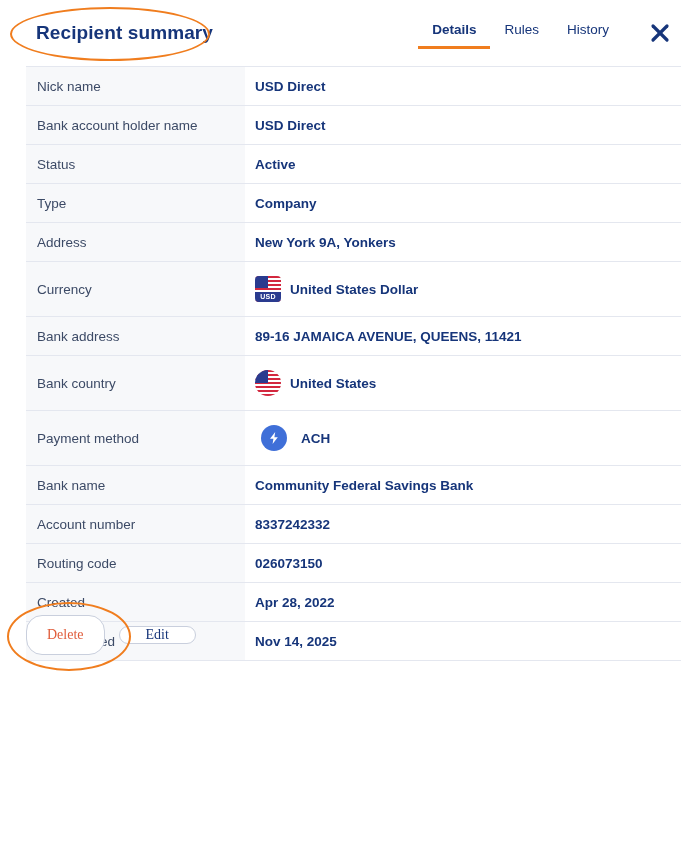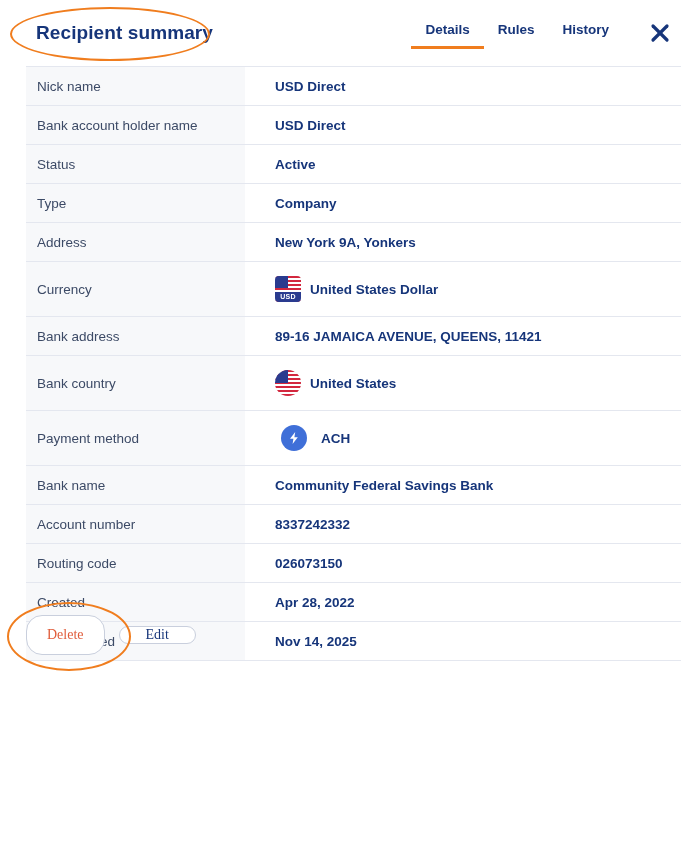--- a/index.html
+++ b/index.html
@@ -65,21 +65,20 @@
     gap: 0px;
     margin-right: 24px;
   }
   .tab {
     font-size: 13.5px;
     color: #16357a;
     padding: 4px 14px 9px 14px;
     cursor: pointer;
     border-bottom: 3px solid transparent;
     white-space: nowrap;
-    font-weight: bold;
   }
   .tab.active {
     font-weight: bold;
     border-bottom: 3px solid #f07d1e;
   }
   .close-btn {
     width: 26px;
     height: 26px;
     display: flex;
     align-items: center;
@@ -117,21 +116,20 @@
     font-size: 13.5px;
     font-weight: bold;
     padding: 10px 0 10px 10px;
     box-sizing: border-box;
   }
   .value-inner {
     display: flex;
     align-items: center;
     gap: 9px;
     min-height: 18px;
-    margin-left: 20px;
   }
   .row-tall td { padding-top: 14px; padding-bottom: 14px; }
   .row-method td.value { padding-left: 16px; }
   .row-method .value-inner { gap: 14px; }
   .flag-round {
     width: 26px; height: 26px;
     border-radius: 50%;
     overflow: hidden;
     position: relative;
     flex: 0 0 auto;

